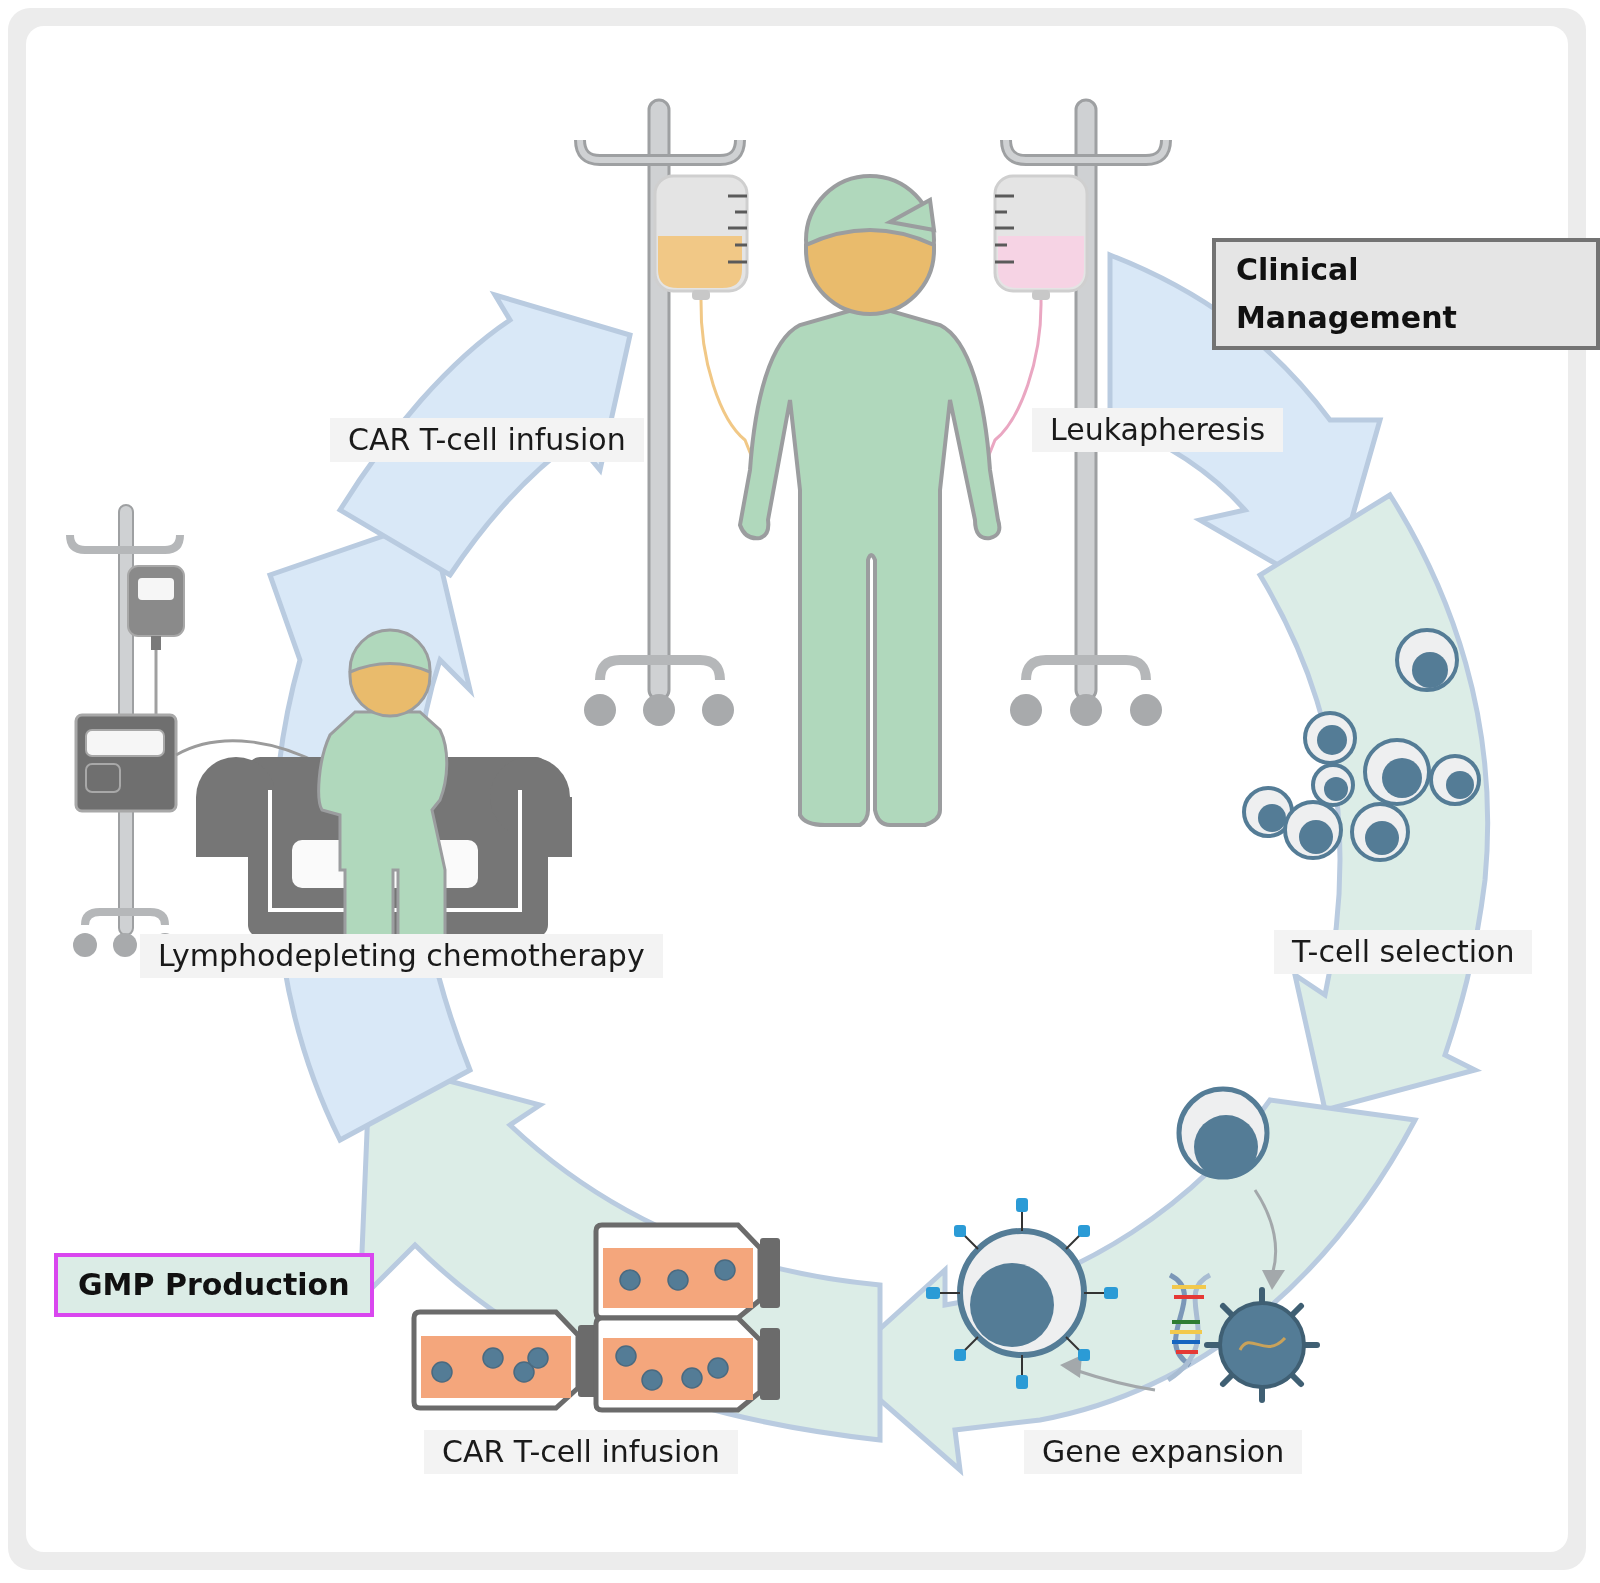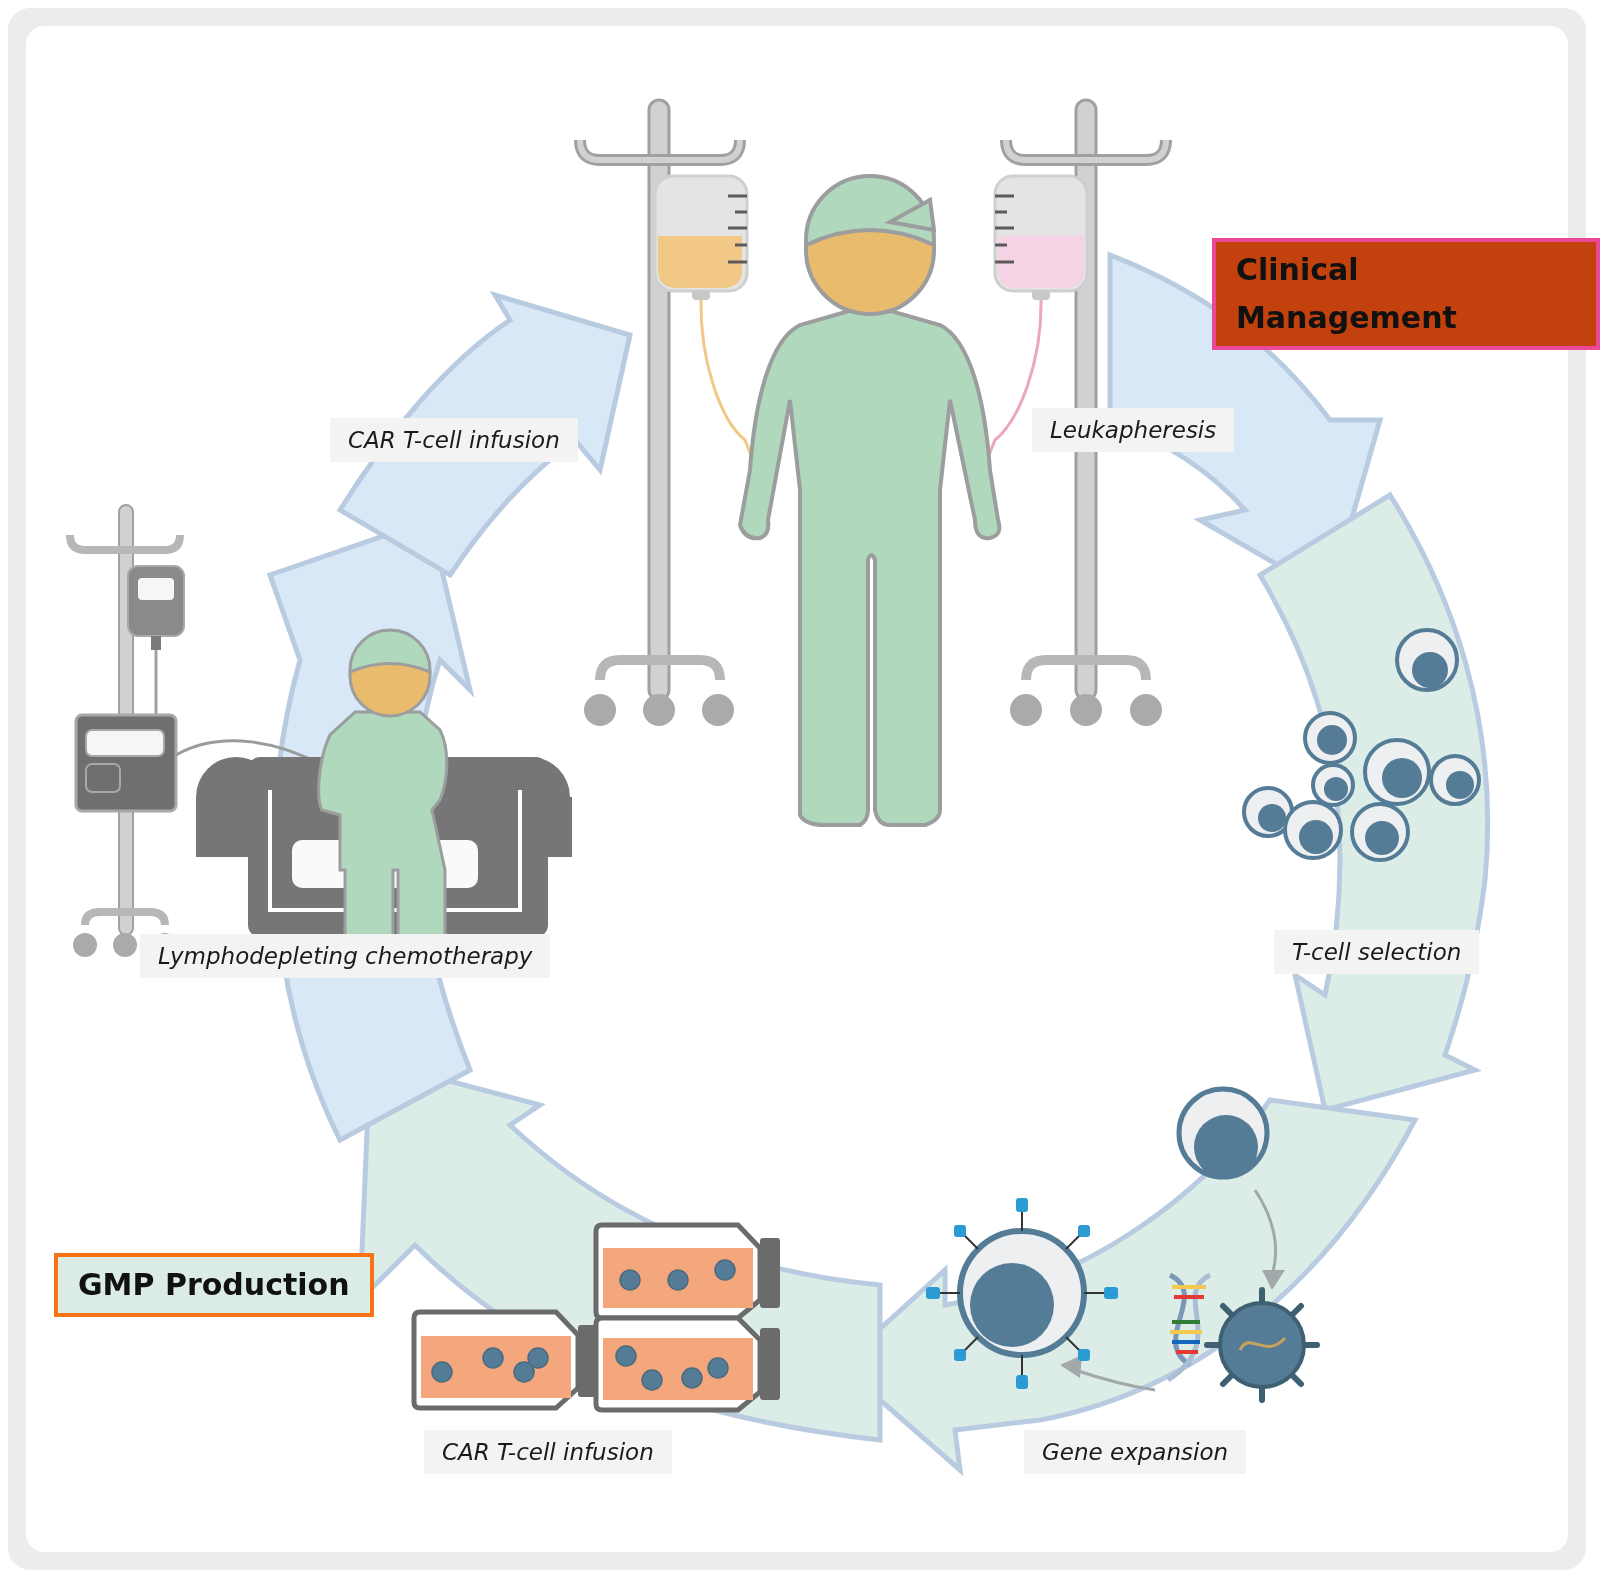--- a/index.html
+++ b/index.html
@@ -1,23 +1,23 @@
 <!DOCTYPE html>
 <html><head>
 <meta charset="utf-8">
 <style>
   html,body{margin:0;padding:0;background:#ffffff;}
   body{width:1600px;height:1583px;position:relative;overflow:hidden;font-family:"Liberation Sans",sans-serif;}
   .frame{position:absolute;left:8px;top:8px;width:1578px;height:1562px;border-radius:22px;background:#ececec;}
   .inner{position:absolute;left:26px;top:26px;width:1542px;height:1526px;border-radius:18px;background:#ffffff;}
   svg.art{position:absolute;left:0;top:0;}
-  .label{position:absolute;background:#f3f3f3;color:#1a1a1a;font-size:23px;line-height:44px;padding:0 18px;white-space:nowrap;font-family:"DejaVu Sans",sans-serif;font-style:italic;}
+  .label{position:absolute;background:#f3f3f3;color:#1a1a1a;font-size:30px;line-height:44px;padding:0 18px;white-space:nowrap;font-family:"DejaVu Sans",sans-serif;}
   .section{position:absolute;font-weight:bold;font-size:30px;line-height:48px;padding:4px 20px;color:#111;font-family:"DejaVu Sans",sans-serif;}
-  .sec-clinical{background:#c2410c;border:4px solid #ec4899;}
-  .sec-gmp{background:#dbece6;border:4px solid #f97316;}
+  .sec-clinical{background:#e5e5e5;border:4px solid #737373;}
+  .sec-gmp{background:#dbece6;border:4px solid #d946ef;}
 </style>
 </head>
 <body>
 
 <div class="frame"></div>
 <div class="inner"></div>
 
 <svg class="art" width="1600" height="1583" viewBox="0 0 1600 1583">
 
   <g stroke="#b9cbe0" stroke-width="5" stroke-linejoin="miter">

